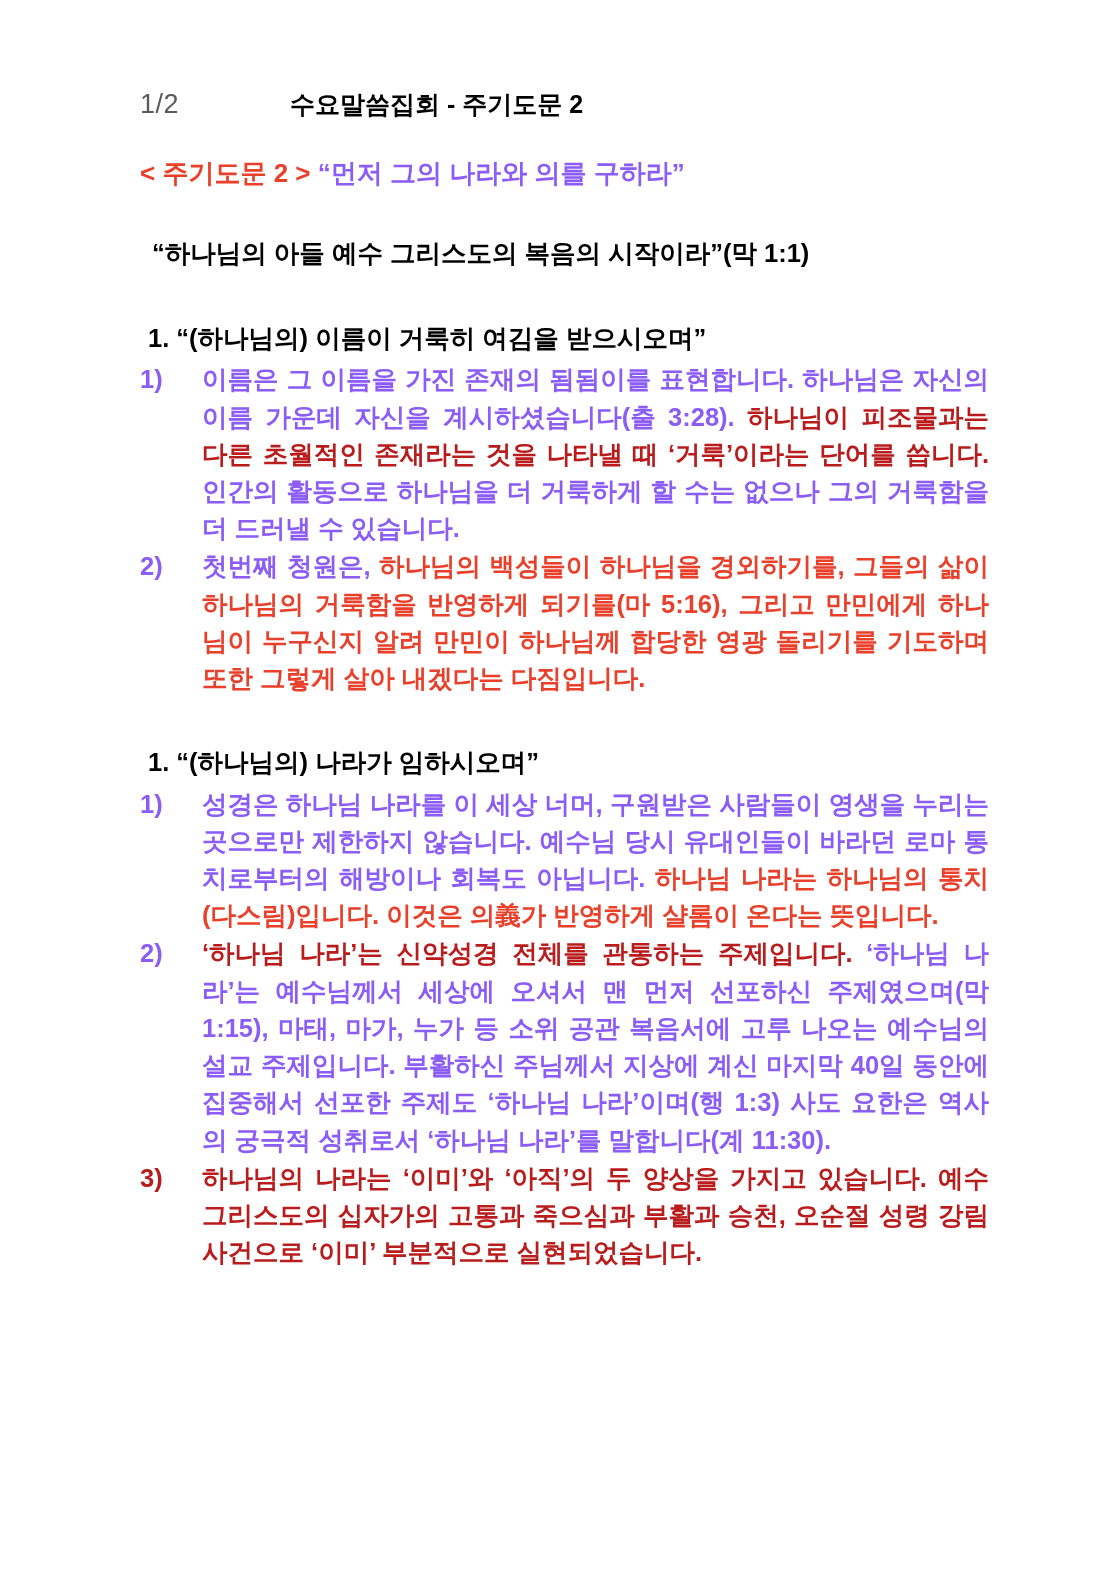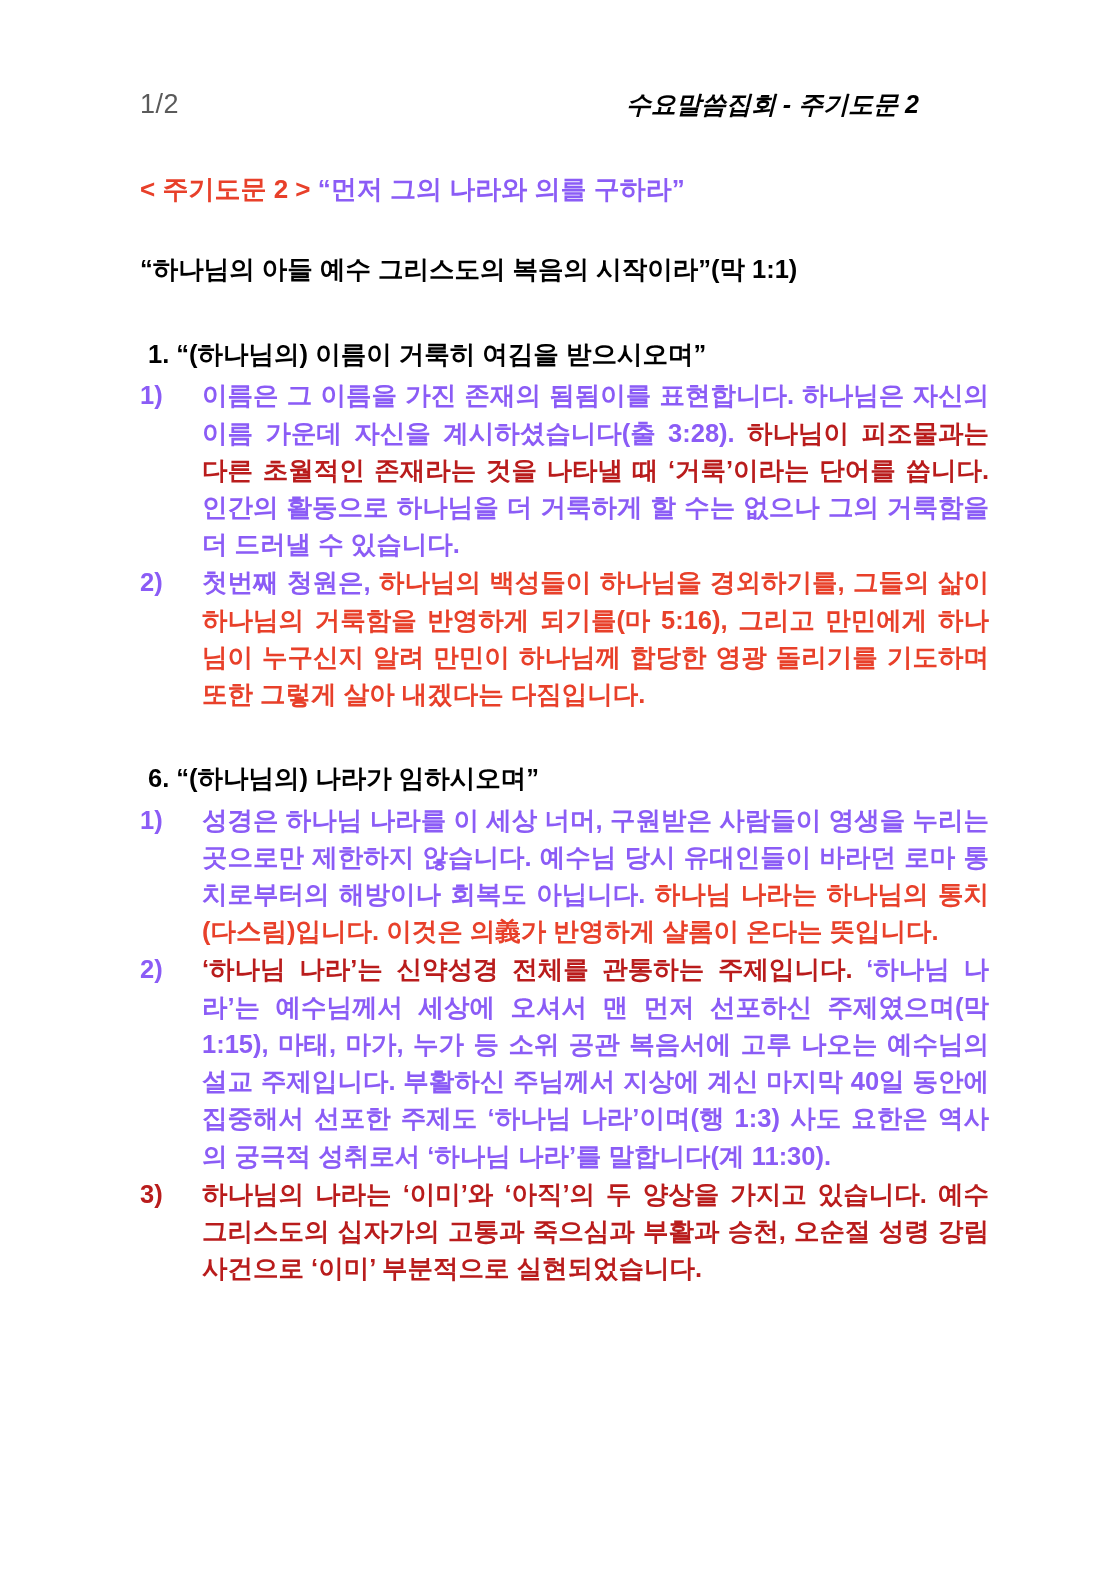--- a/index.html
+++ b/index.html
@@ -18,56 +18,55 @@
     width: 1107px;
     min-height: 1571px;
     box-sizing: border-box;
     padding: 88px 118px 40px 140px;
   }
   
   .header {
     display: flex;
     align-items: baseline;
     justify-content: flex-start;
-    margin-bottom: 50px;
+    margin-bottom: 34px;
   }
   .page-number {
     font-size: 27px;
     color: #5a5a5a;
     font-weight: 400;
     letter-spacing: 0.5px;
     min-width: 150px;
   }
   .header-title {
     font-size: 25px;
     font-weight: bold;
     color: #000000;
     flex: 1;
-    text-align: right;
+    text-align: left;
     margin-right: 70px;
     white-space: nowrap;
-    font-style: italic;
   }
   
   .doc-body {
     font-size: 25.5px;
     line-height: 1.46;
     font-weight: bold;
   }
   .title-line {
     margin: 0 0 42px 0;
     font-weight: bold;
     font-size: 26px;
   }
   .red { color: #e8402a; text-align: center; }
   .blue { color: #b91c1c; }
   .black { color: #8b5cf6; }
 
   .verse-line {
-    margin: 0 0 48px 0;
+    margin: 0 0 48px 12px;
     font-weight: bold;
     font-size: 25.5px;
   }
   .section-head {
     margin: 0 0 4px 8px;
     font-weight: bold;
     font-size: 25.5px;
   }
   .item {
     display: flex;
@@ -119,21 +118,21 @@
 
     <div class="item">
       <div class="item-marker black">2)</div>
       <div class="item-text">
         <span class="black">첫번째 청원은, </span><span class="red">하나님의 백성들이 하나님을 경외하기를, 그들의 삶이 하나님의 거룩함을 반영하게 되기를(마 5:16), 그리고 만민에게 하나님이 누구신지 알려 만민이 하나님께 합당한 영광 돌리기를 기도하며 또한 그렇게 살아 내겠다는 다짐입니다.</span>
       </div>
     </div>
 
     <div class="gap-block"></div>
 
-    <p class="section-head">6. “(하나님의) 나라가 임하시오며”</p>
+    <p class="section-head">1. “(하나님의) 나라가 임하시오며”</p>
 
     <div class="item">
       <div class="item-marker black">1)</div>
       <div class="item-text">
         <span class="black">성경은 하나님 나라를 이 세상 너머, 구원받은 사람들이 영생을 누리는 곳으로만 제한하지 않습니다. 예수님 당시 유대인들이 바라던 로마 통치로부터의 해방이나 회복도 아닙니다. </span><span class="red">하나님 나라는 하나님의 통치(다스림)입니다. 이것은 의義가 반영하게 샬롬이 온다는 뜻입니다.</span>
       </div>
     </div>
 
     <div class="item">
       <div class="item-marker black">2)</div>

